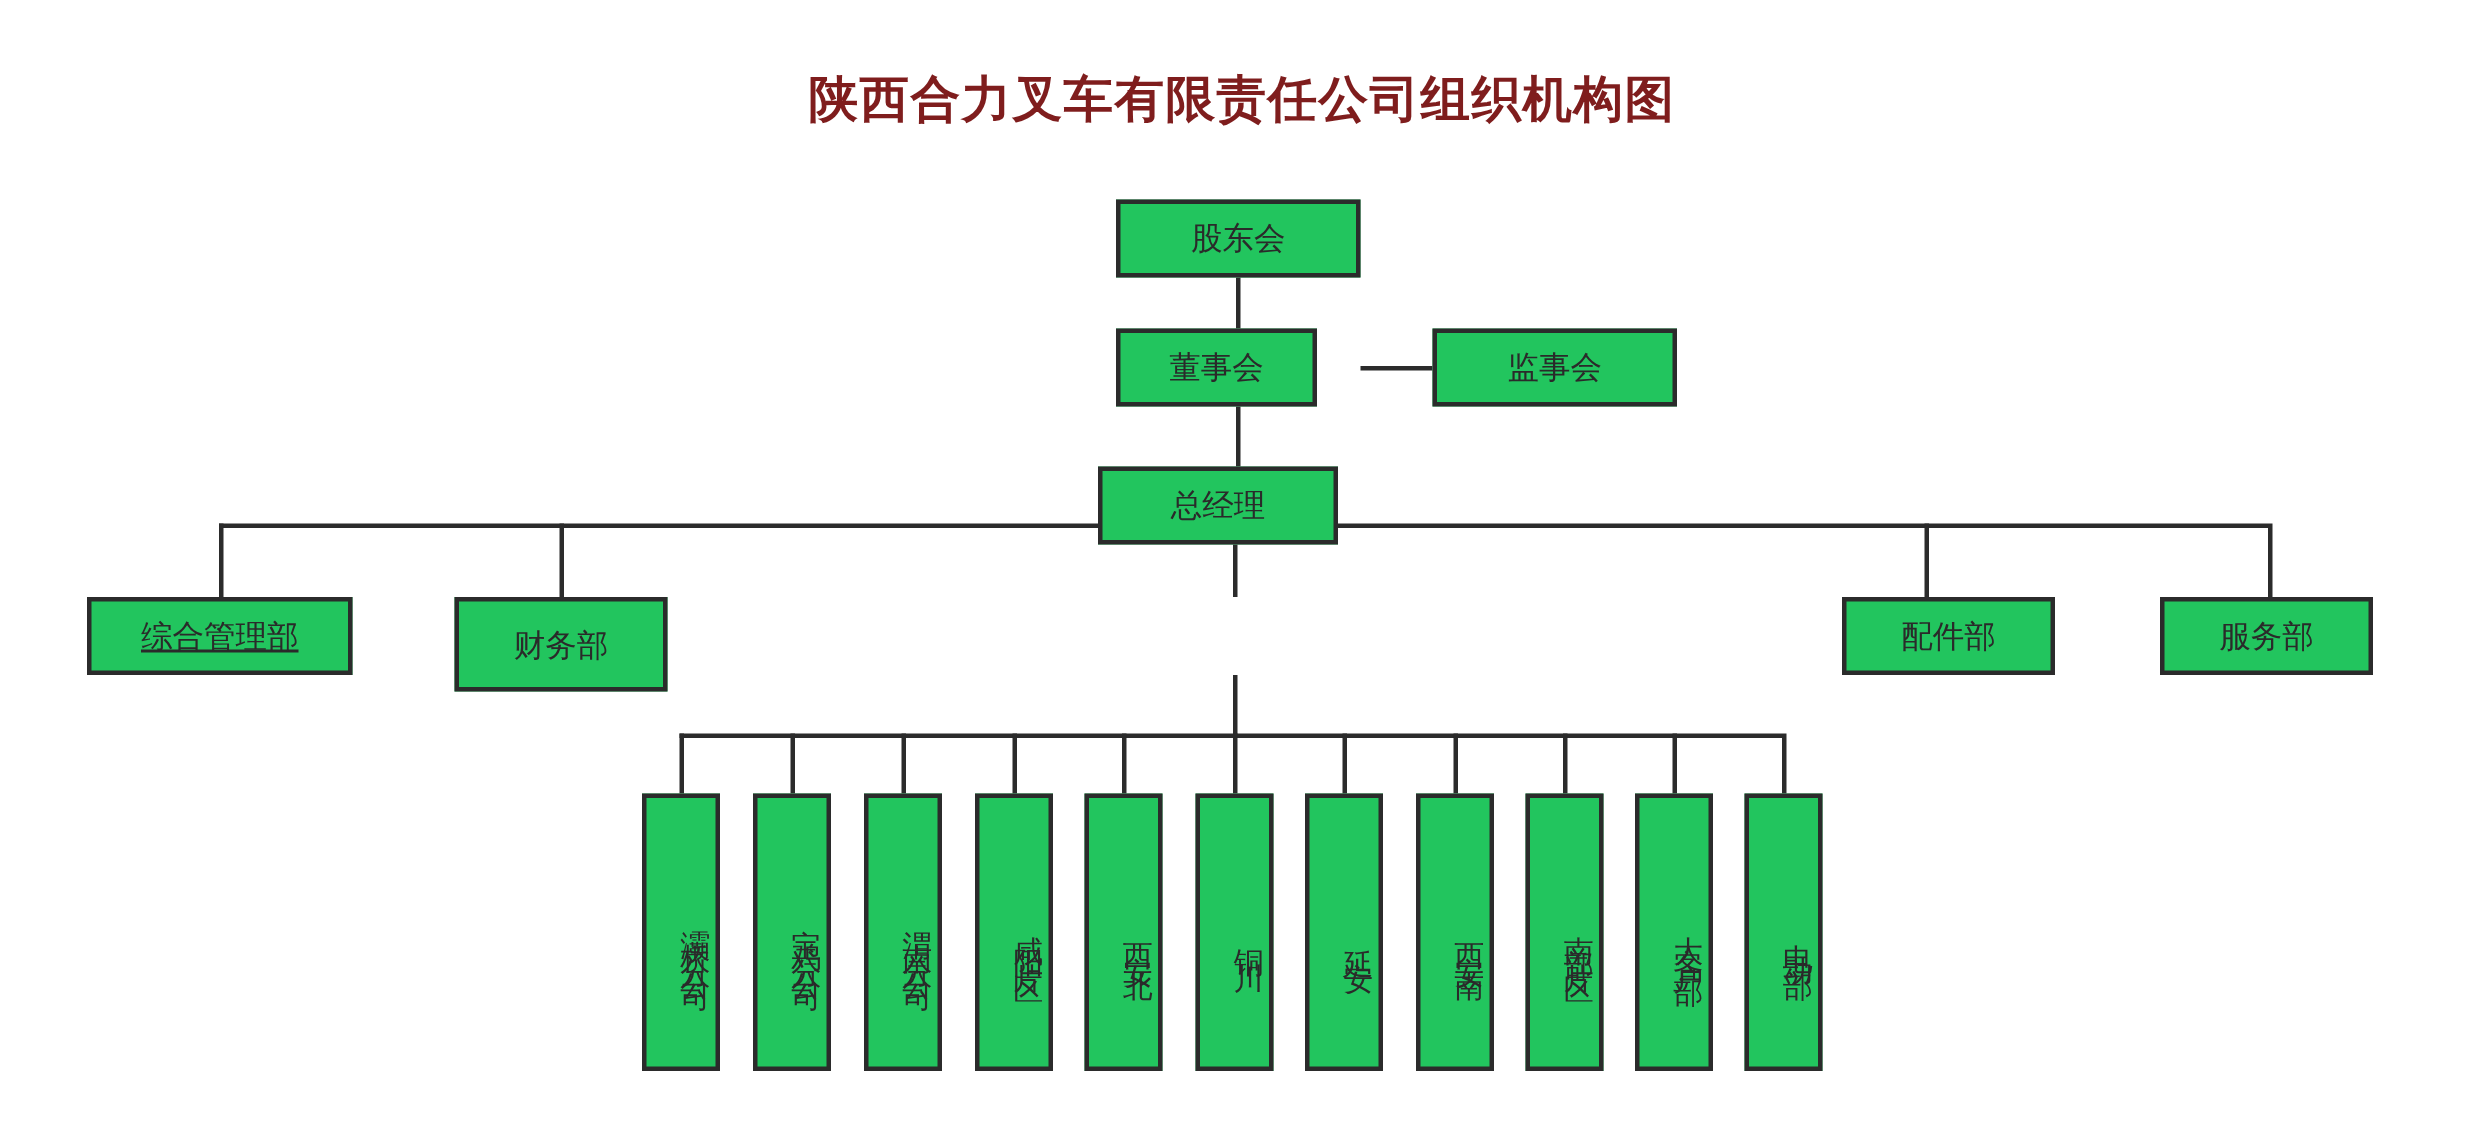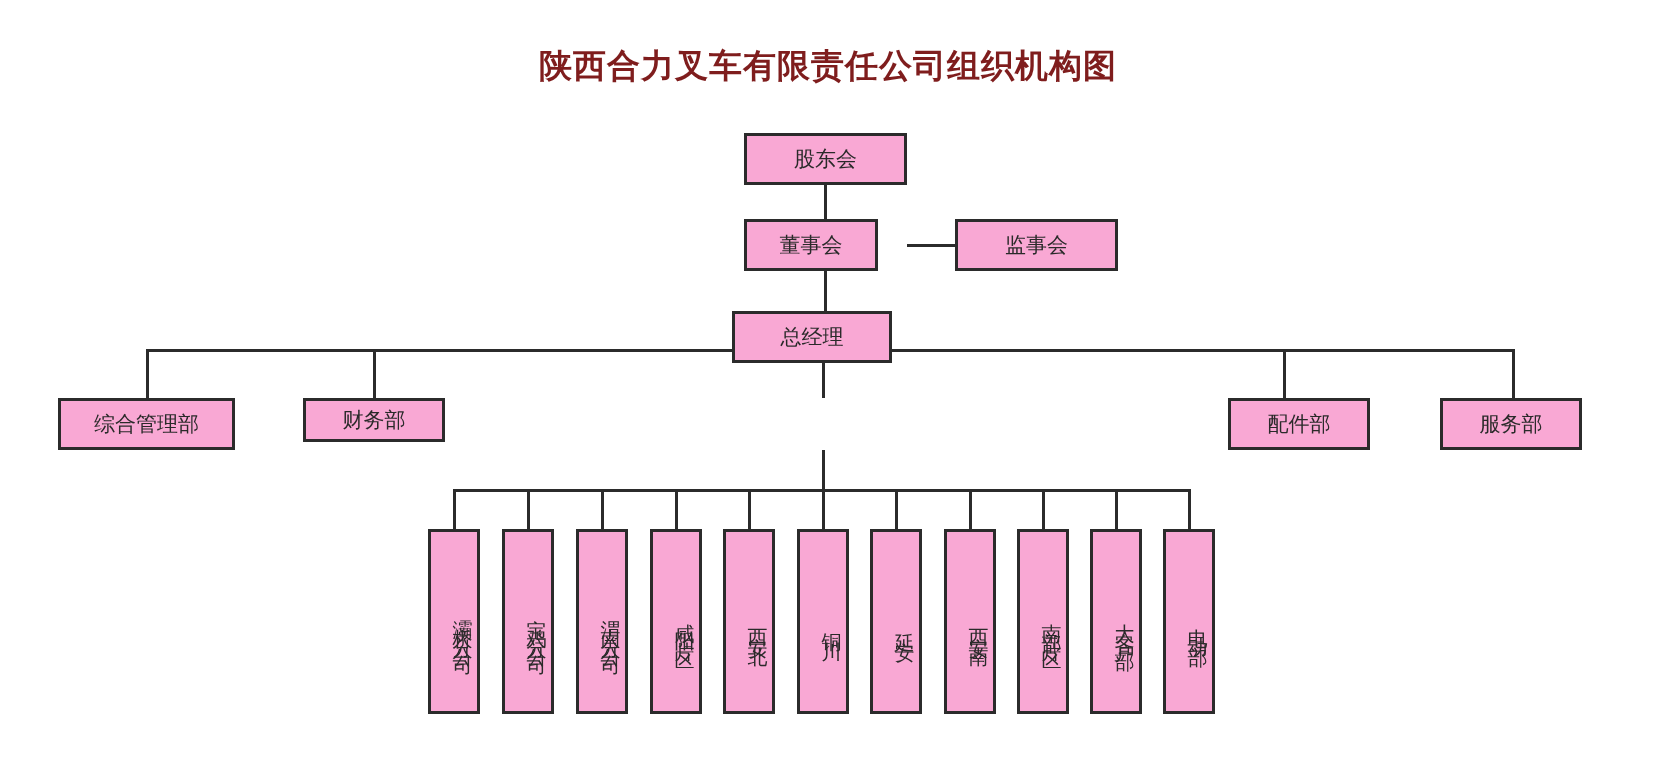--- a/index.html
+++ b/index.html
@@ -31,21 +31,21 @@
     font-size: 33px;
     letter-spacing: 1px;
     color: #7f1d1d;
     white-space: nowrap;
   }
   
   .node {
     position: absolute;
     box-sizing: border-box;
     border: 3px solid #2b2b2b;
-    background: #f9a8d4;
+    background: #22c55e;
     display: flex;
     align-items: center;
     justify-content: center;
     font-size: 21px;
     color: #2a2a2a;
     z-index: 3;
     white-space: nowrap;
   }
   .node.vertical {
     writing-mode: vertical-rl;
@@ -87,23 +87,23 @@
   <div class="node" id="node-general-manager" style="left:732px; top:311px; width:160px; height:52px;">总经理</div>
 
   <div class="conn h" style="left:146px; top:349px; width:1366px;"></div>
 
   <div class="conn v" style="left:146px; top:349px; height:49px;"></div>
   <div class="conn v" style="left:373px; top:349px; height:49px;"></div>
   <div class="conn v" style="left:822px; top:363px; height:35px;"></div>
   <div class="conn v" style="left:1283px; top:349px; height:49px;"></div>
   <div class="conn v" style="left:1512px; top:349px; height:49px;"></div>
 
-  <div class="node" id="dept-general-admin" style="left:58px; top:398px; width:177px; height:52px;">综合管理部</div>
+  <div class="node" id="dept-general-admin" style="left:58px; top:398px; width:177px; height:52px;text-decoration:underline;">综合管理部</div>
 
-  <div class="node" id="dept-finance" style="left:303px; top:398px; width:142px; height:44px;">财务部</div>
+  <div class="node" id="dept-finance" style="left:303px; top:398px; width:142px; height:63px;">财务部</div>
 
 
   <div class="node" id="dept-parts" style="left:1228px; top:398px; width:142px; height:52px;text-align:center;">配件部</div>
 
   <div class="node" id="dept-service" style="left:1440px; top:398px; width:142px; height:52px;">服务部</div>
 
   <div class="conn v" style="left:822px; top:450px; height:40px;"></div>
 
   <div class="conn h" style="left:453px; top:489px; width:735px;"></div>
 

